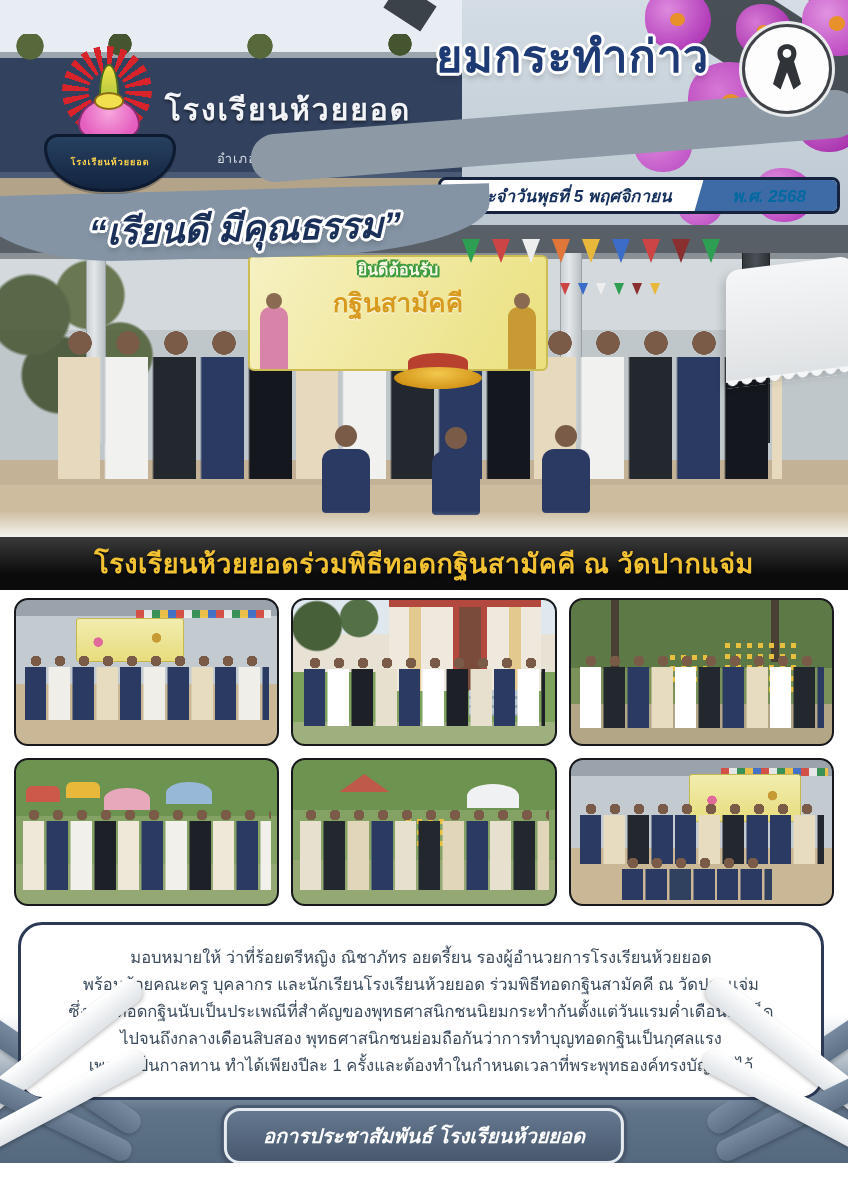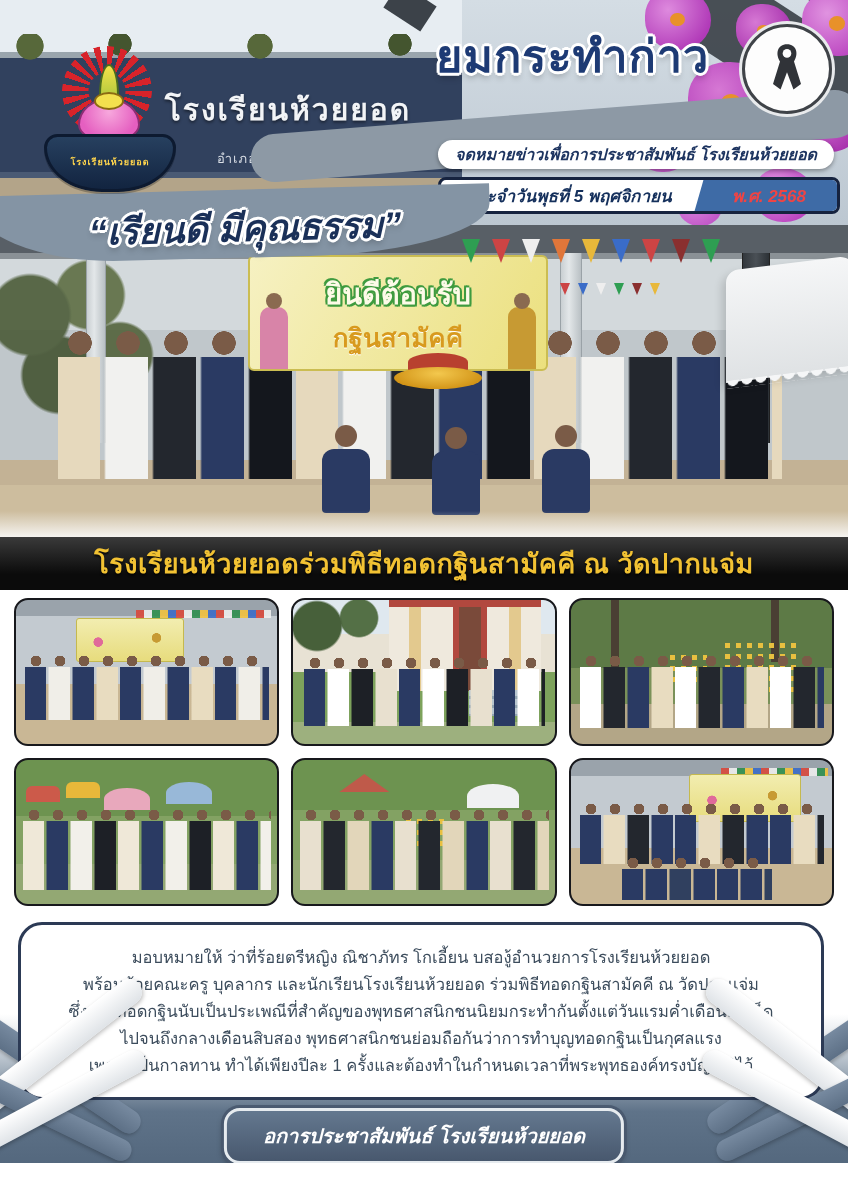--- a/index.html
+++ b/index.html
@@ -33,42 +33,42 @@
   .grayband2{position:absolute;left:388px;top:-8px;width:44px;height:30px;background:#3c4249;transform:rotate(33deg);z-index:2;}
   .outline-w{text-shadow:-3px 0 0 #fff,3px 0 0 #fff,0 -3px 0 #fff,0 3px 0 #fff,-2px -2px 0 #fff,2px -2px 0 #fff,-2px 2px 0 #fff,2px 2px 0 #fff,0 5px 6px rgba(0,0,0,.25);}
   .title1{position:absolute;left:436px;top:20px;font-size:45px;font-weight:bold;color:#1d3a74;letter-spacing:1px;z-index:3;}
   .title2{position:absolute;left:448px;top:72px;font-size:60px;font-weight:bold;color:#24408c;letter-spacing:6px;z-index:3;}
   .subtitle-pill{position:absolute;left:438px;top:140px;width:396px;height:29px;background:#fff;border-radius:15px;z-index:3;
       box-shadow:0 2px 4px rgba(0,0,0,.35);display:flex;align-items:center;justify-content:center;
       color:#1d3460;font-size:16px;font-weight:bold;font-style:italic;}
   .datebar{position:absolute;left:438px;top:177px;width:396px;height:31px;border:3px solid #16233f;border-radius:8px;background:#fff;z-index:3;overflow:hidden;}
   .datebar .seg{position:absolute;right:-14px;top:-2px;bottom:-2px;width:152px;background:#3e6ba6;transform:skewX(-16deg);}
   .date-left{position:absolute;left:0;top:0;width:256px;height:31px;display:flex;align-items:center;justify-content:center;color:#15305c;font-size:17px;font-weight:bold;font-style:italic;}
-  .date-right{position:absolute;right:4px;top:0;width:128px;height:31px;display:flex;align-items:center;justify-content:center;color:#ef4444;font-size:17px;font-weight:bold;font-style:italic;}
+  .date-right{position:absolute;right:4px;top:0;width:128px;height:31px;display:flex;align-items:center;justify-content:center;color:#0369a1;font-size:17px;font-weight:bold;font-style:italic;}
   .motto-band{position:absolute;left:-30px;top:190px;width:520px;height:68px;background:#8494a4;border-radius:0 0 240px 200px/0 0 64px 90px;transform:rotate(-1.5deg);z-index:4;}
   .motto{position:absolute;left:30px;top:200px;width:430px;text-align:center;font-size:36px;font-weight:bold;font-style:italic;color:#1a3058;z-index:5;transform:rotate(-1.5deg);}
   .ribbon-badge{position:absolute;left:742px;top:24px;width:84px;height:84px;border-radius:50%;background:#fdfdfd;border:3px solid #3f4348;z-index:6;display:flex;align-items:center;justify-content:center;box-shadow:0 0 0 3px #e8eaec;}
 
   
   .mainphoto{position:absolute;left:0;top:225px;width:848px;height:312px;overflow:hidden;
      background:linear-gradient(180deg,#585f66 0 28px,#8a9196 28px 34px,#d3d9dc 34px 105px,#c0c7cb 105px 235px,#c3b295 235px 260px,#cdbd9e 260px 100%);}
   .trees{position:absolute;left:0;top:30px;width:160px;height:190px;
      background:radial-gradient(circle 42px at 30px 60px,#44552f 92%,transparent),radial-gradient(circle 36px at 90px 40px,#57683a 92%,transparent),radial-gradient(circle 40px at 60px 120px,#3d4d2a 92%,transparent),radial-gradient(circle 34px at 120px 100px,#4c5d33 92%,transparent);opacity:.85;}
   .pillar{position:absolute;top:28px;height:190px;background:linear-gradient(90deg,#c9cfd2,#e3e7e9 40%,#b9c0c4);border-left:1px solid #9aa2a7;border-right:1px solid #9aa2a7;}
   .pillar.dark{background:linear-gradient(90deg,#33383d,#4a5056 50%,#2c3136);border-color:#222;}
   .flags{position:absolute;display:flex;gap:12px;z-index:3;}
   .flag{width:0;height:0;border-left:9px solid transparent;border-right:9px solid transparent;}
   .flags.small{gap:8px;}
   .flags.small .flag{border-left-width:5px;border-right-width:5px;}
   .tent{position:absolute;right:-8px;top:38px;width:130px;height:112px;background:linear-gradient(180deg,#f5f6f7,#dfe2e4);border-radius:12px 18px 0 0;transform:skewY(-7deg);box-shadow:-4px 4px 8px rgba(0,0,0,.15);z-index:2;}
   .tent:after{content:"";position:absolute;left:0;right:0;bottom:-6px;height:8px;background:radial-gradient(circle 6px at 7px 0,#f5f6f7 95%,transparent) left top/14px 8px repeat-x;}
   .welcome-banner{position:absolute;left:248px;top:30px;width:296px;height:112px;background:linear-gradient(120deg,#f6f1c2,#ebe07e);border:2px solid #cbbd52;border-radius:6px;z-index:2;text-align:center;overflow:hidden;}
   .welcome-banner .fig{position:absolute;bottom:0;width:28px;height:62px;border-radius:10px 10px 0 0;}
   .welcome-banner .fig:before{content:"";position:absolute;left:6px;top:-14px;width:16px;height:16px;border-radius:50%;background:#8a6a50;}
-  .wb1{margin-top:14px;font-size:29px;font-weight:bold;color:#fdfbe8;text-shadow:-2px 0 #3f9b3f,2px 0 #3f9b3f,0 -2px #3f9b3f,0 2px #3f9b3f,2px 2px #3f9b3f,-2px -2px #3f9b3f;}
+  .wb1{font-size:16px;font-weight:bold;color:#fdfbe8;text-shadow:-2px 0 #3f9b3f,2px 0 #3f9b3f,0 -2px #3f9b3f,0 2px #3f9b3f,2px 2px #3f9b3f,-2px -2px #3f9b3f;}
   .wb2{font-size:26px;font-weight:bold;color:#d89a1e;text-shadow:0 1px 0 #fff;}
   .crowd{position:absolute;display:flex;flex-direction:column;}
   .crowd .heads{background-repeat:repeat-x;}
   .crowd .bodies{flex:1;}
   .crowd-l .heads{height:30px;background-image:radial-gradient(circle 12px at 24px 16px,#7a5b47 96%,transparent);background-size:48px 30px;}
   .crowd-l .bodies{background-image:repeating-linear-gradient(90deg,#e6d9bd 2px 44px,transparent 44px 48px,#f1f1ef 50px 92px,transparent 92px 96px,#23272e 98px 140px,transparent 140px 144px,#2a3a63 146px 188px,transparent 188px 192px,#14171d 194px 236px,transparent 236px 240px);}
   .crowd-s .heads{height:13px;background-image:radial-gradient(circle 5.5px at 12px 7px,#7a5b47 96%,transparent);background-size:24px 13px;}
   .crowd-s .bodies{background-image:repeating-linear-gradient(90deg,var(--c1) 1px 22px,transparent 22px 24px,var(--c2) 25px 46px,transparent 46px 48px,var(--c3) 49px 70px,transparent 70px 72px,var(--c4) 73px 94px,transparent 94px 96px);}
   .person{position:absolute;}
   .person .head{width:22px;height:22px;border-radius:50%;background:#7a5b47;margin:0 auto;}
@@ -150,21 +150,20 @@
       <div class="green"></div>
       <div class="gate-name">โรงเรียนห้วยยอด</div>
       <div class="gate-sub">อำเภอห้วยยอด  จังหวัดตรัง</div>
     </div>
 
     <div class="grayband"></div>
     <div class="grayband2"></div>
 
     <div class="title1 outline-w">ยมกระทำก่าว</div>
 
-    <div class="subtitle-pill">จดหมายข่าวเพื่อการประชาสัมพันธ์ โรงเรียนห้วยยอด</div>
 
     <div class="datebar">
       <div class="seg"></div>
       <div class="date-left">ประจำวันพุธที่  5  พฤศจิกายน</div>
       <div class="date-right">พ.ศ. 2568</div>
     </div>
 
     <div class="motto-band"></div>
     <div class="motto outline-w">“เรียนดี มีคุณธรรม”</div>
 
@@ -316,21 +315,21 @@
     <div class="rb white" style="left:-44px;top:128px;width:205px;height:26px;transform:rotate(-38deg);z-index:3;"></div>
     <div class="rb slate" style="left:-50px;top:196px;width:190px;height:22px;transform:rotate(26deg);z-index:3;"></div>
     <div class="rb white" style="left:-30px;top:182px;width:185px;height:24px;transform:rotate(-28deg);z-index:4;"></div>
 
     <div class="rb slate" style="right:-58px;top:150px;width:215px;height:24px;transform:rotate(-34deg);"></div>
     <div class="rb white" style="right:-44px;top:128px;width:205px;height:26px;transform:rotate(38deg);z-index:3;"></div>
     <div class="rb slate" style="right:-50px;top:196px;width:190px;height:22px;transform:rotate(-26deg);z-index:3;"></div>
     <div class="rb white" style="right:-30px;top:182px;width:185px;height:24px;transform:rotate(28deg);z-index:4;"></div>
 
     <div class="article-card">
-      <div class="article-line">มอบหมายให้ ว่าที่ร้อยตรีหญิง ณิชาภัทร  โกเอี้ยน บสองู้อำนวยการโรงเรียนห้วยยอด</div>
+      <div class="article-line">มอบหมายให้ ว่าที่ร้อยตรีหญิง ณิชาภัทร  อยตรี้ยน รองผู้อำนวยการโรงเรียนห้วยยอด</div>
       <div class="article-line">พร้อมด้วยคณะครู บุคลากร และนักเรียนโรงเรียนห้วยยอด ร่วมพิธีทอดกฐินสามัคคี ณ วัดปากแจ่ม</div>
       <div class="article-line">ซึ่งการทอดกฐินนับเป็นประเพณีที่สำคัญของพุทธศาสนิกชนนิยมกระทำกันตั้งแต่วันแรมค่ำเดือนสิบเอ็ด</div>
       <div class="article-line">ไปจนถึงกลางเดือนสิบสอง พุทธศาสนิกชนย่อมถือกันว่าการทำบุญทอดกฐินเป็นกุศลแรง</div>
       <div class="article-line">เพราะเป็นกาลทาน ทำได้เพียงปีละ 1 ครั้งและต้องทำในกำหนดเวลาที่พระพุทธองค์ทรงบัญญัติไว้</div>
     </div>
 
     <div class="badge">อการประชาสัมพันธ์  โรงเรียนห้วยยอด</div>
   </div>
 
 

